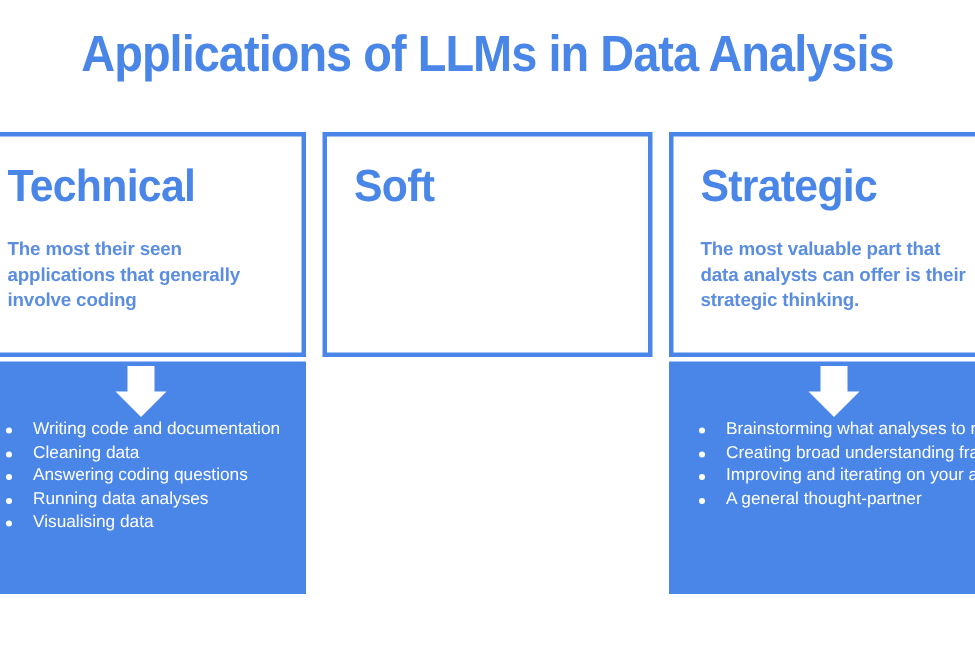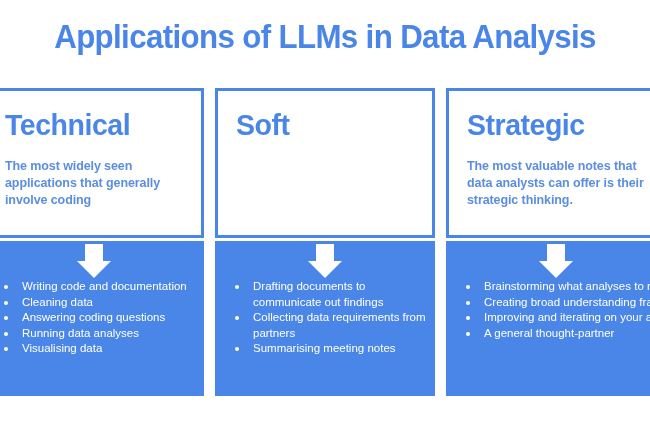--- a/index.html
+++ b/index.html
@@ -143,52 +143,44 @@
 </head>
 <body>
 
 <div class="slide-title">Applications of LLMs in Data Analysis</div>
 
 <div class="columns">
 
   <div class="column col-1">
     <div class="card">
       <div class="card-title">Technical</div>
-      <div class="card-desc">The most widely seen applications that generally involve coding</div>
+      <div class="card-desc">The most their seen applications that generally involve coding</div>
     </div>
     <div class="panel">
       <span class="arrow"></span>
       <ul class="bullets">
         <li>Writing code and documentation</li>
         <li>Cleaning data</li>
         <li>Answering coding questions</li>
         <li>Running data analyses</li>
         <li>Visualising data</li>
       </ul>
     </div>
   </div>
 
   <div class="column col-2">
     <div class="card">
       <div class="card-title">Soft</div>
     </div>
-    <div class="panel">
-      <span class="arrow"></span>
-      <ul class="bullets">
-        <li>Drafting documents to communicate out findings</li>
-        <li>Collecting data requirements from partners</li>
-        <li>Summarising meeting notes</li>
-      </ul>
-    </div>
   </div>
 
   <div class="column col-3">
     <div class="card">
       <div class="card-title">Strategic</div>
-      <div class="card-desc">The most valuable notes that data analysts can offer is their strategic thinking.</div>
+      <div class="card-desc">The most valuable part that data analysts can offer is their strategic thinking.</div>
     </div>
     <div class="panel">
       <span class="arrow"></span>
       <ul class="bullets">
         <li>Brainstorming what analyses to run</li>
         <li>Creating broad understanding frameworks</li>
         <li>Improving and iterating on your analytical approach</li>
         <li>A general thought-partner</li>
       </ul>
     </div>

